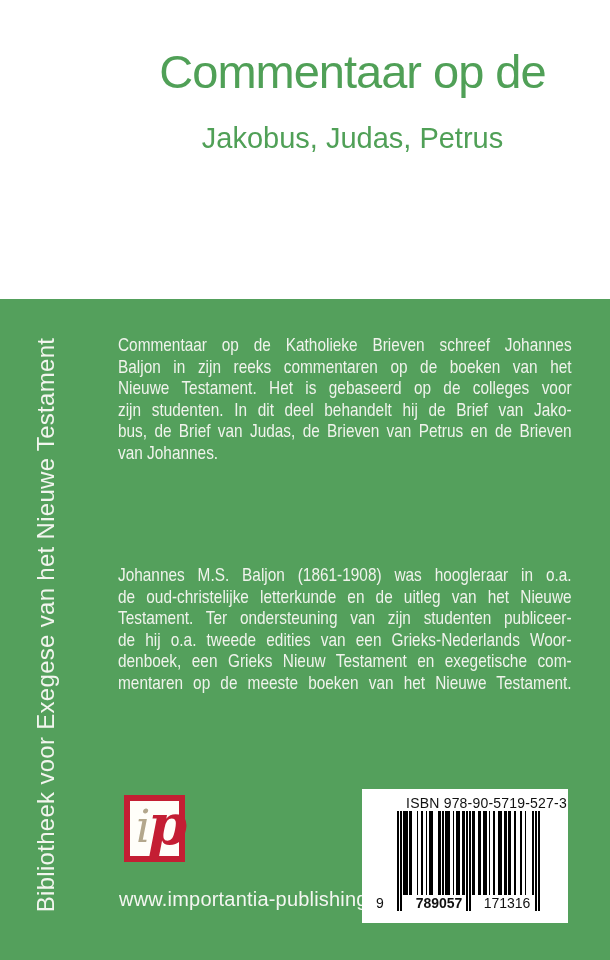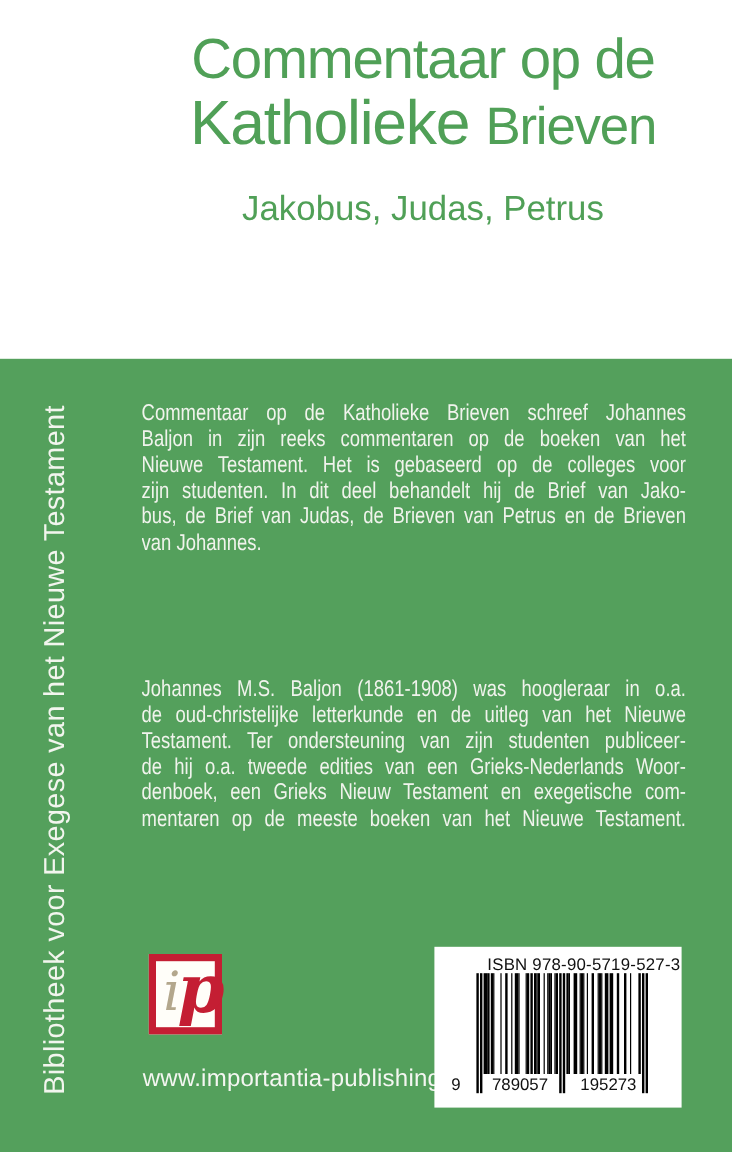--- a/index.html
+++ b/index.html
@@ -7,21 +7,21 @@
     width:610px;height:960px;overflow:hidden;background:#ffffff;
     font-family:"Liberation Sans",sans-serif;
   }
   .cover{position:relative;width:610px;height:960px;background:#ffffff;}
 
   
   .title-block{
     position:absolute;left:95px;top:0;width:515px;
     text-align:center;color:#50a057;
   }
-  .title-line1{margin-top:22px;font-size:47px;line-height:53px;letter-spacing:-1px;font-weight:normal;}
+  .title-line1{margin-top:45px;font-size:47px;line-height:53px;letter-spacing:-1px;font-weight:normal;}
   .title-line2{font-size:52px;line-height:57px;letter-spacing:-1px;font-weight:normal;}
   .title-line2 .secondary{font-size:44px;}
   .subtitle{margin-top:24px;font-size:29px;line-height:32px;font-weight:normal;}
 
   
   .green{
     position:absolute;left:0;top:299px;width:610px;height:661px;
     background:#54a05c;color:#eef3ec;
   }
 
@@ -77,34 +77,30 @@
     white-space:nowrap;
     padding-left:43px;
   }
   .bars{position:absolute;left:35px;top:22px;display:flex;align-items:flex-start;}
   .module{width:1.5px;height:84px;}
   .module.black{background:#000;}
   .module.tall{height:100px;}
   .nums{position:absolute;top:106px;left:0;width:206px;font-size:14px;}
   .nums span{position:absolute;top:0;}
   .num-lead{left:14px;}
-  .num-g1{left:48px;width:58px;}
+  .num-g1{left:48px;width:58px;text-align:center;font-weight:bold;}
   .num-g2{left:116px;width:58px;text-align:center;}
 </style>
 </head>
 <body>
 
 <div class="cover">
 
   <div class="title-block">
     <div class="title-line1">Commentaar op de</div>
-    <div class="title-line2">
-      <span>Katholieke</span>
-      <span class="secondary">Brieven</span>
-    </div>
     <div class="subtitle">
       <div>Jakobus, Judas, Petrus</div>
     </div>
   </div>
 
   <div class="green">
 
     <div class="spine">Bibliotheek voor Exegese van het Nieuwe Testament</div>
 
     <div class="textcol">
@@ -228,18 +224,18 @@
           <div class="module"></div>
           <div class="module black"></div>
           <div class="module"></div>
           <div class="module black tall"></div>
           <div class="module tall"></div>
           <div class="module black tall"></div>
         </div>
       <div class="nums">
         <span class="num-lead">9</span>
         <span class="num-g1">789057</span>
-        <span class="num-g2">195273</span>
+        <span class="num-g2">171316</span>
       </div>
     </div>
 
   </div>
 </div>
 
 </body></html>

